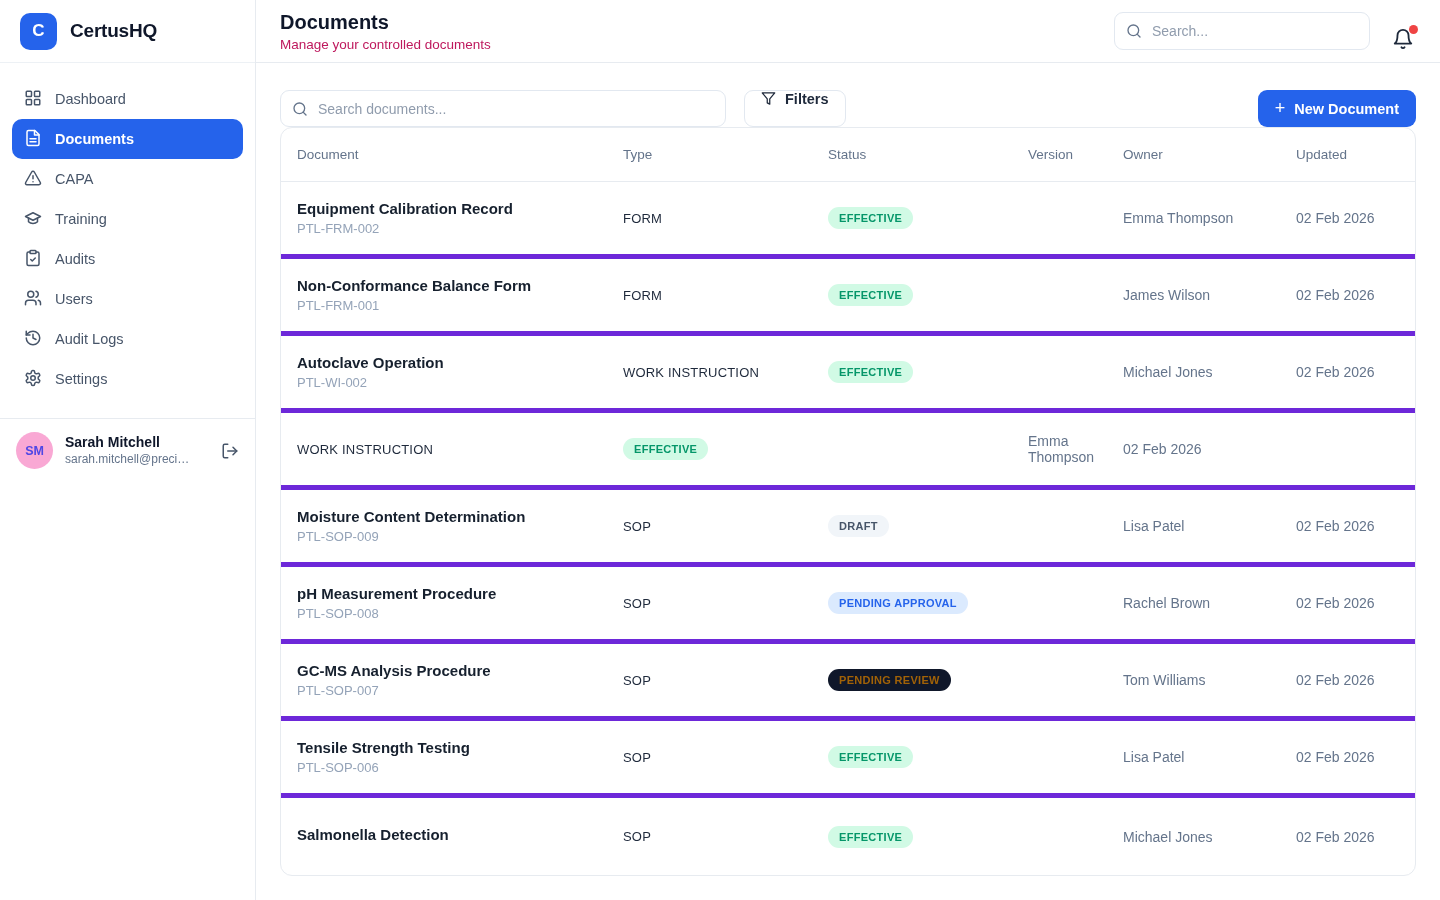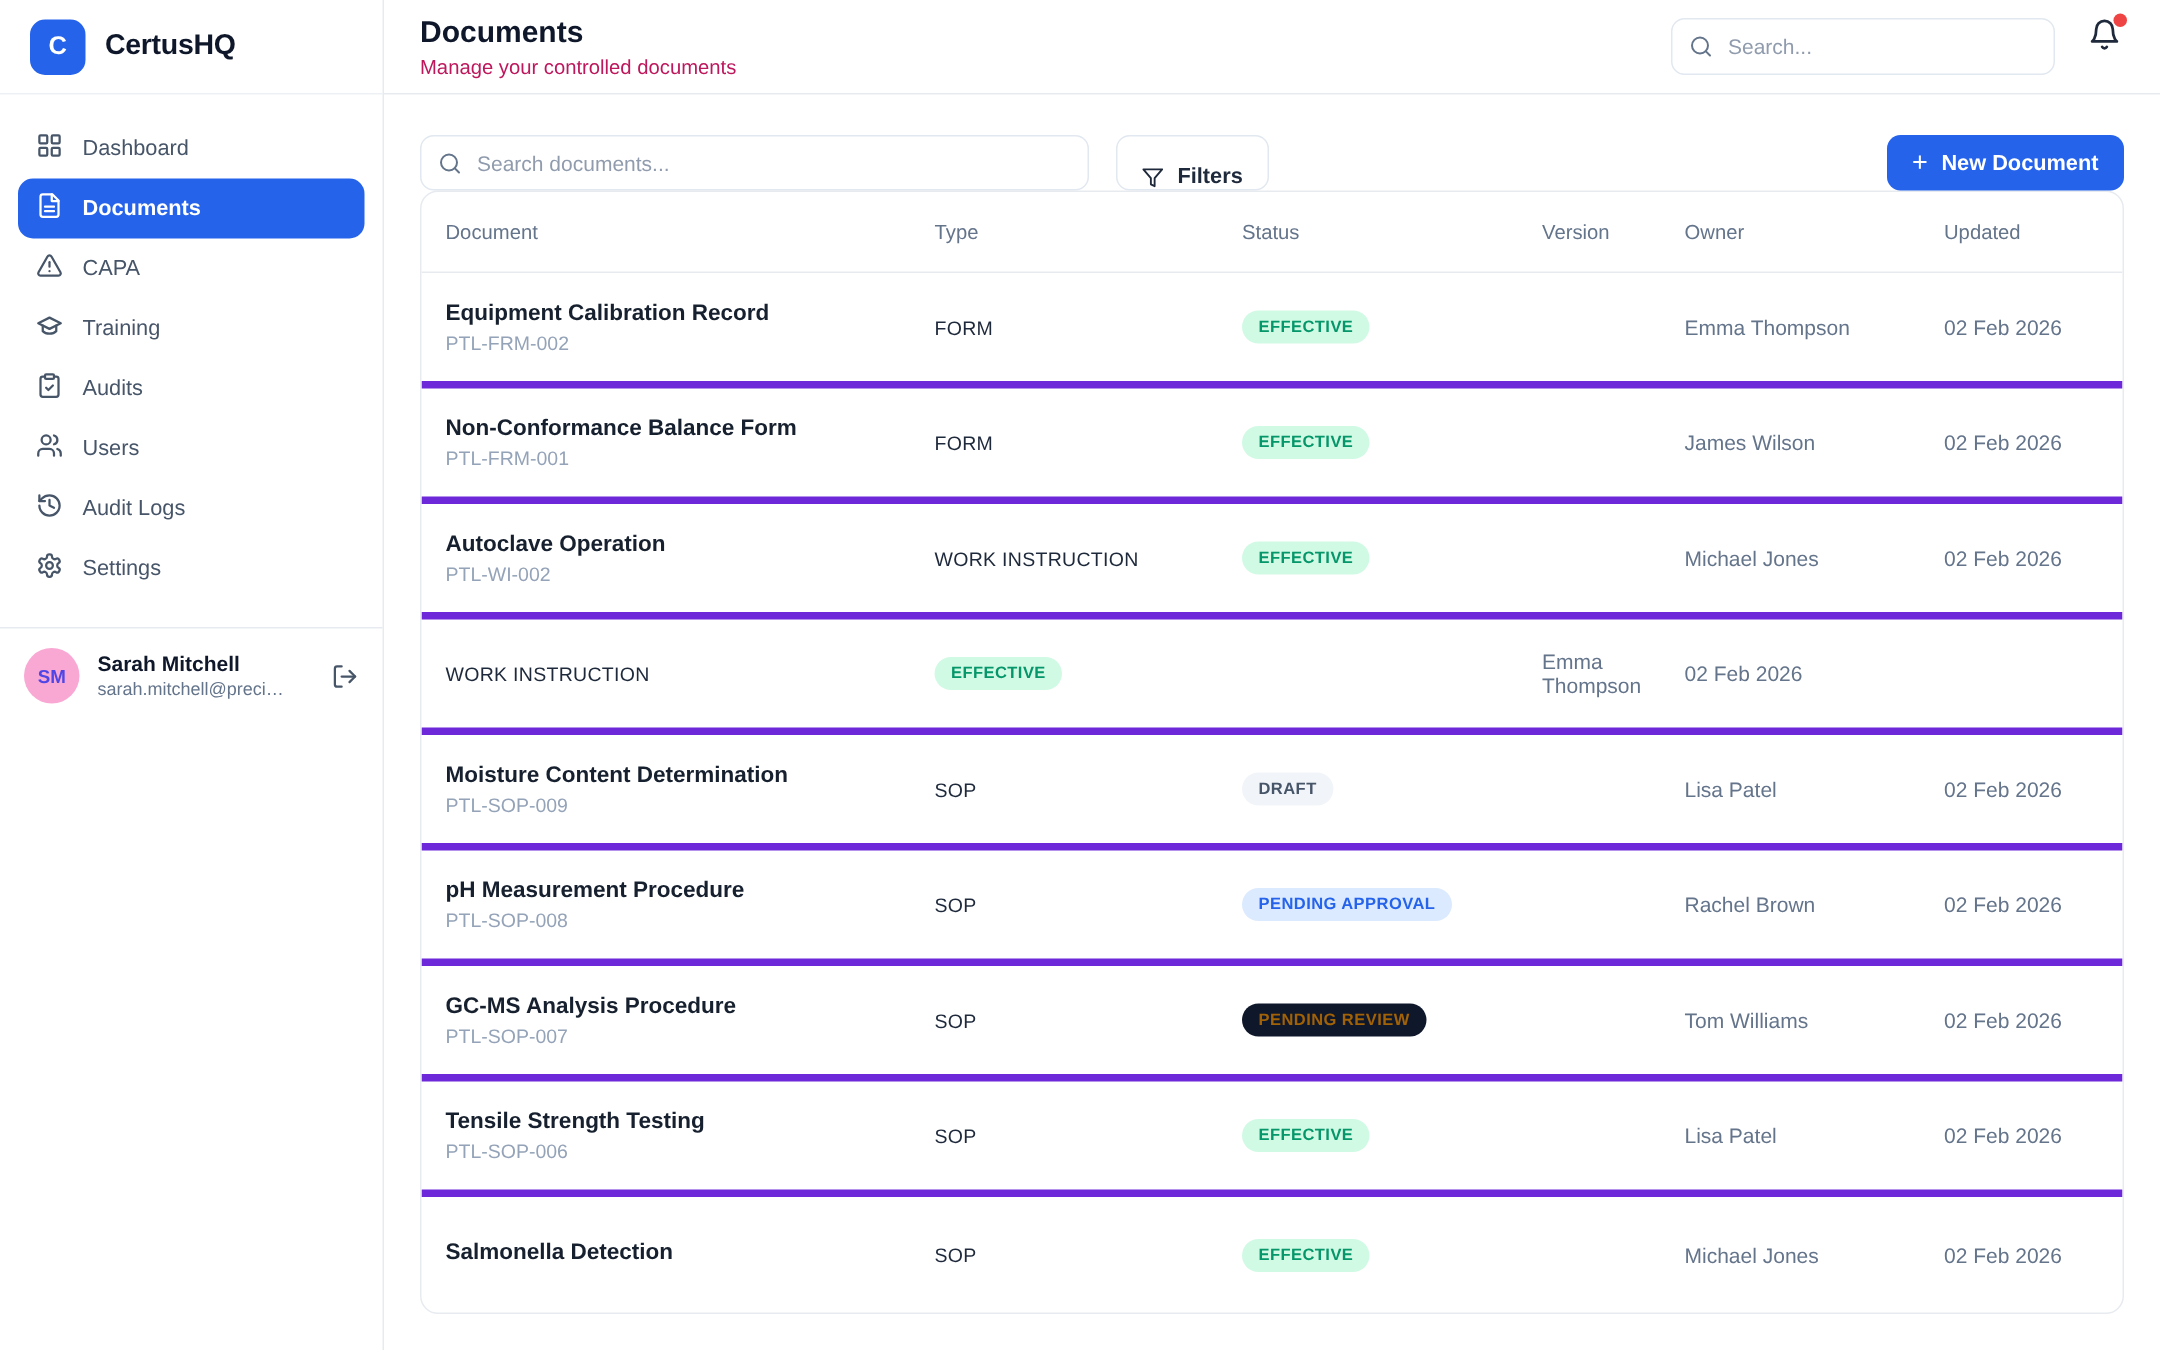--- a/index.html
+++ b/index.html
@@ -57,21 +57,21 @@
 
   
   .main { flex: 1; min-width: 0; display: flex; flex-direction: column; }
   .topbar {
     height: 63px; min-height: 63px; border-bottom: 1px solid #e7ebf0;
     display: flex; align-items: center; justify-content: space-between;
     padding: 0 26px 0 24px;
   }
   .page-title { font-size: 20px; font-weight: 700; color: #0f172a; margin-bottom: 3px; }
   .page-subtitle { font-size: 13.5px; color: #be185d; }
-  .topbar-right { display: flex; align-items: flex-start; gap: 22px; }
+  .topbar-right { display: flex; align-items: flex-end; gap: 22px; }
 
   .search-wrap { position: relative; }
   .search-wrap svg {
     position: absolute; left: 12px; top: 50%; transform: translateY(-50%);
     width: 16px; height: 16px; stroke: #64748b; fill: none; stroke-width: 2; stroke-linecap: round;
   }
   .search-input {
     height: 38px; border: 1px solid #e2e8f0; border-radius: 9px;
     font-family: inherit; font-size: 14px; color: #0f172a;
     padding: 0 12px 0 37px; outline: none; background: #fff;
@@ -82,21 +82,21 @@
   .bell-btn { position: relative; background: none; border: none; cursor: pointer; display: grid; place-items: center; }
   .bell-btn svg { width: 22px; height: 22px; stroke: #1e293b; fill: none; stroke-width: 2; stroke-linecap: round; stroke-linejoin: round; }
   .bell-dot { position: absolute; top: -3px; right: -4px; width: 9px; height: 9px; border-radius: 50%; }
 
   .content { padding: 27px 24px 0; flex: 1; }
   .toolbar { display: flex; align-items: center; gap: 18px; }
   .doc-search .search-input { width: 446px; height: 37px; }
   .filters-btn {
     height: 37px; padding: 0 16px; background: #fff;
     border: 1px solid #e2e8f0; border-radius: 9px; cursor: pointer;
-    display: flex; align-items: flex-end; gap: 9px;
+    display: flex; align-items: flex-start; gap: 9px;
     font-family: inherit; font-size: 14.5px; font-weight: 600; color: #1e293b;
   }
   .filters-btn svg { width: 15px; height: 15px; stroke: #1e293b; fill: none; stroke-width: 2; stroke-linejoin: round; }
   .toolbar-spacer { flex: 1; }
   .new-doc-btn {
     height: 37px; padding: 0 17px; border: none; border-radius: 9px; cursor: pointer;
     background: #2563eb; color: #fff;
     display: flex; align-items: center; gap: 9px;
     font-family: inherit; font-size: 14.5px; font-weight: 600;
   }

